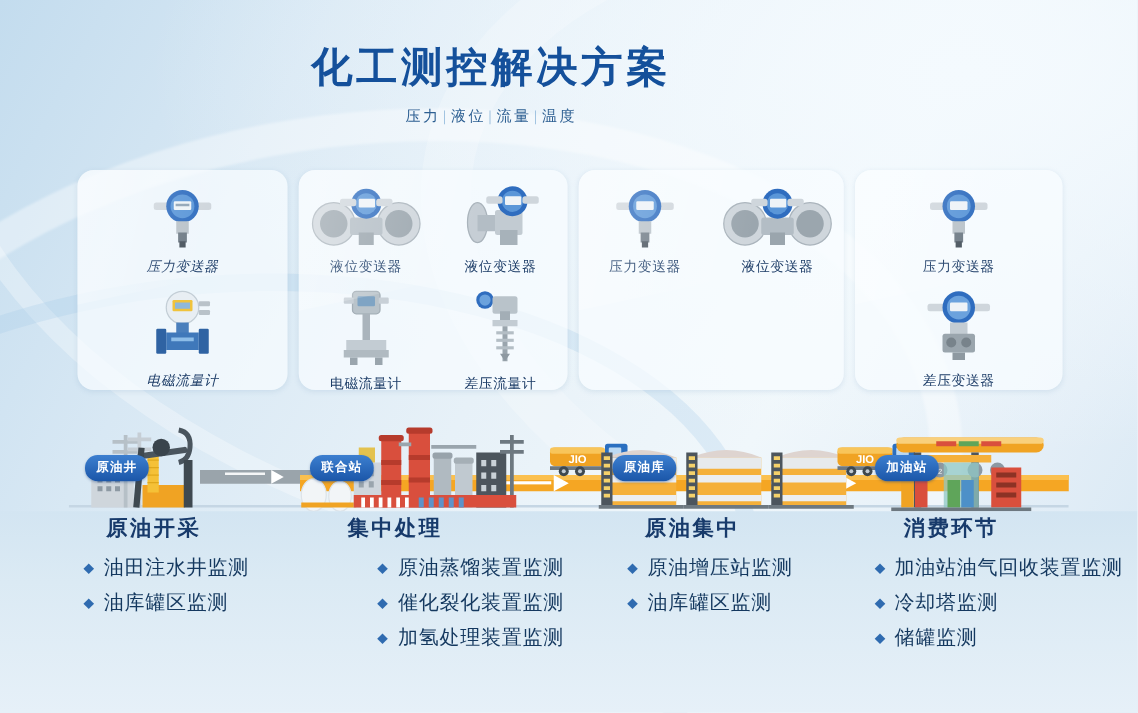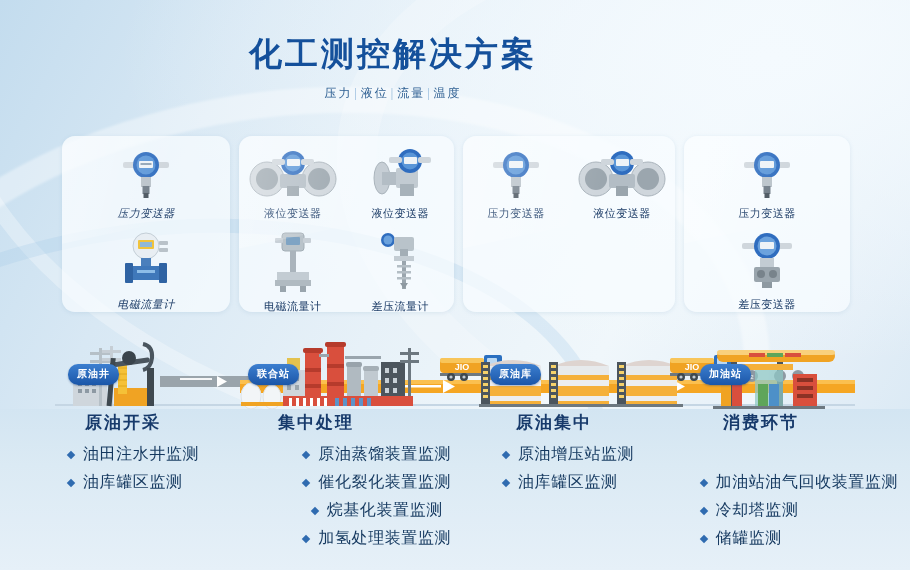--- a/index.html
+++ b/index.html
@@ -533,24 +533,20 @@
         <div class="bullet">
             <span class="dia"></span>
             <span>原油蒸馏装置监测</span>
           </div>
         <div class="bullet">
             <span class="dia"></span>
             <span>催化裂化装置监测</span>
           </div>
         <div class="bullet">
             <span class="dia"></span>
-            <span>烷基化装置监测</span>
-          </div>
-        <div class="bullet">
-            <span class="dia"></span>
             <span>加氢处理装置监测</span>
           </div>
       </div>
       <div class="col c3">
         <div class="bullet">
             <span class="dia"></span>
             <span>原油增压站监测</span>
           </div>
         <div class="bullet">
             <span class="dia"></span>

